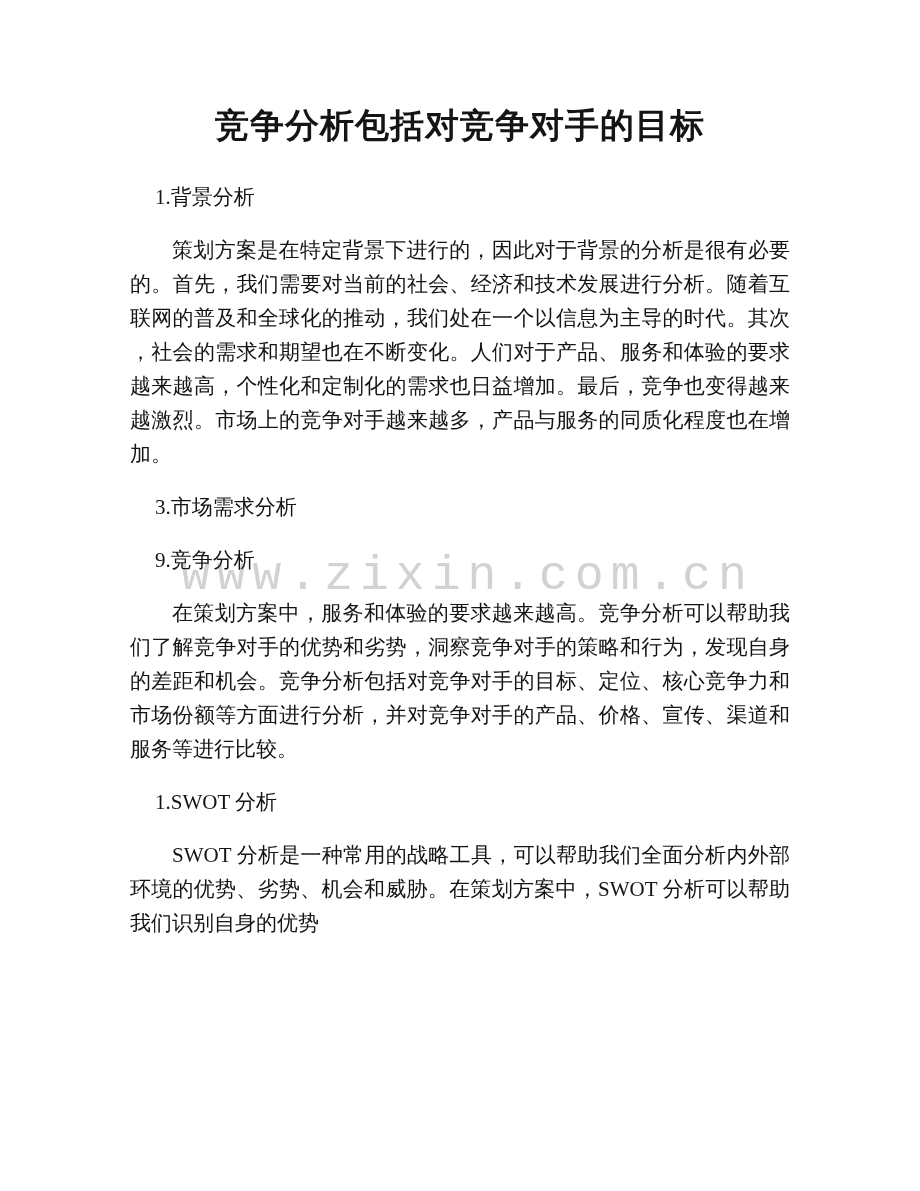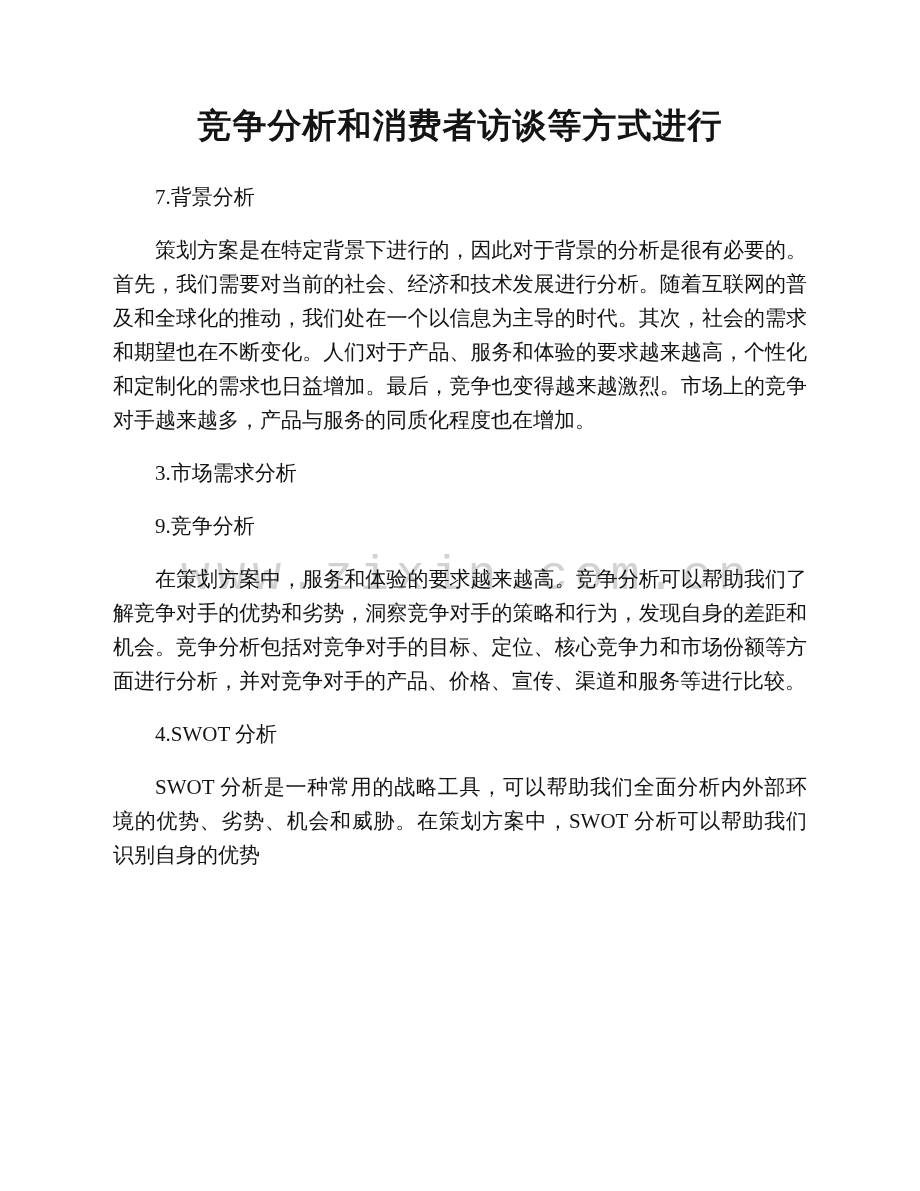--- a/index.html
+++ b/index.html
@@ -34,21 +34,21 @@
   .section-heading{
     font-size:21px;
     font-weight:normal;
     line-height:34px;
     margin:19px 0;
     text-indent:2em;
   }
   .section-paragraph{
     font-size:21px;
     line-height:34px;
-    margin:19px 0;
+    margin:19px 17px;
     text-indent:2em;
     text-align:justify;
     word-break:break-all;
     line-break:anywhere;
   }
   .watermark{
     position:absolute;
     z-index:0;
     left:181px;
     top:549px;
@@ -63,35 +63,35 @@
 </style>
 </head>
 <body>
 
 <div class="page">
 
   <div class="watermark">www.zixin.com.cn</div>
 
   <div class="content">
 
-    <h1 class="doc-title">竞争分析和消费者访谈等方式进行</h1>
+    <h1 class="doc-title">竞争分析包括对竞争对手的目标</h1>
 
     <div class="section">
-      <h2 class="section-heading">7.背景分析</h2>
+      <h2 class="section-heading">1.背景分析</h2>
       <p class="section-paragraph">策划方案是在特定背景下进行的，因此对于背景的分析是很有必要的。首先，我们需要对当前的社会、经济和技术发展进行分析。随着互联网的普及和全球化的推动，我们处在一个以信息为主导的时代。其次，社会的需求和期望也在不断变化。人们对于产品、服务和体验的要求越来越高，个性化和定制化的需求也日益增加。最后，竞争也变得越来越激烈。市场上的竞争对手越来越多，产品与服务的同质化程度也在增加。</p>
     </div>
 
     <div class="section">
       <h2 class="section-heading">3.市场需求分析</h2>
     </div>
 
     <div class="section">
       <h2 class="section-heading">9.竞争分析</h2>
       <p class="section-paragraph">在策划方案中，服务和体验的要求越来越高。竞争分析可以帮助我们了解竞争对手的优势和劣势，洞察竞争对手的策略和行为，发现自身的差距和机会。竞争分析包括对竞争对手的目标、定位、核心竞争力和市场份额等方面进行分析，并对竞争对手的产品、价格、宣传、渠道和服务等进行比较。</p>
     </div>
 
     <div class="section">
-      <h2 class="section-heading">4.SWOT 分析</h2>
+      <h2 class="section-heading">1.SWOT 分析</h2>
       <p class="section-paragraph">SWOT 分析是一种常用的战略工具，可以帮助我们全面分析内外部环境的优势、劣势、机会和威胁。在策划方案中，SWOT 分析可以帮助我们识别自身的优势</p>
     </div>
 
   </div>
 </div>
 
 </body></html>

